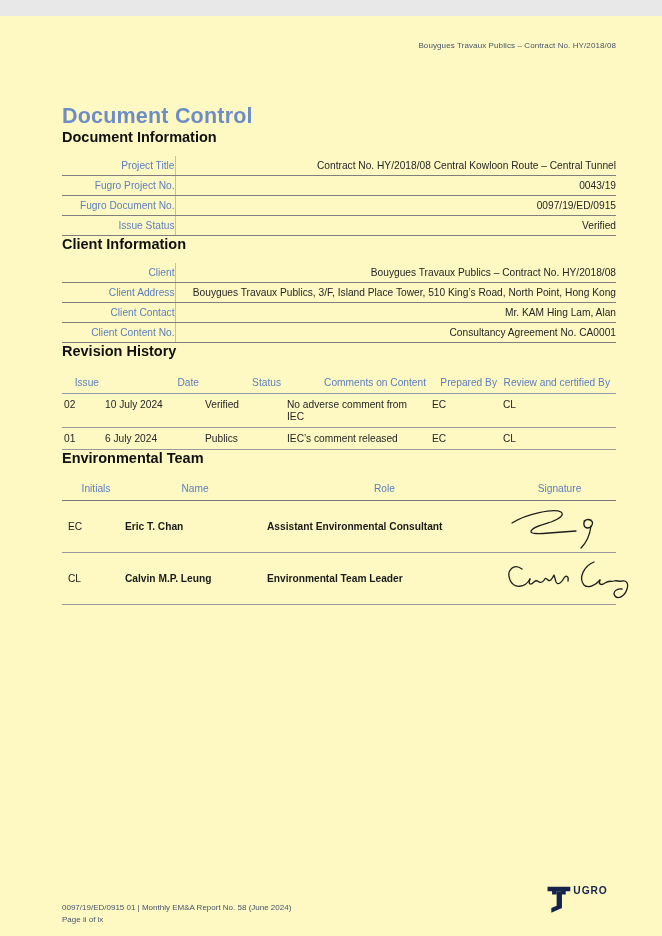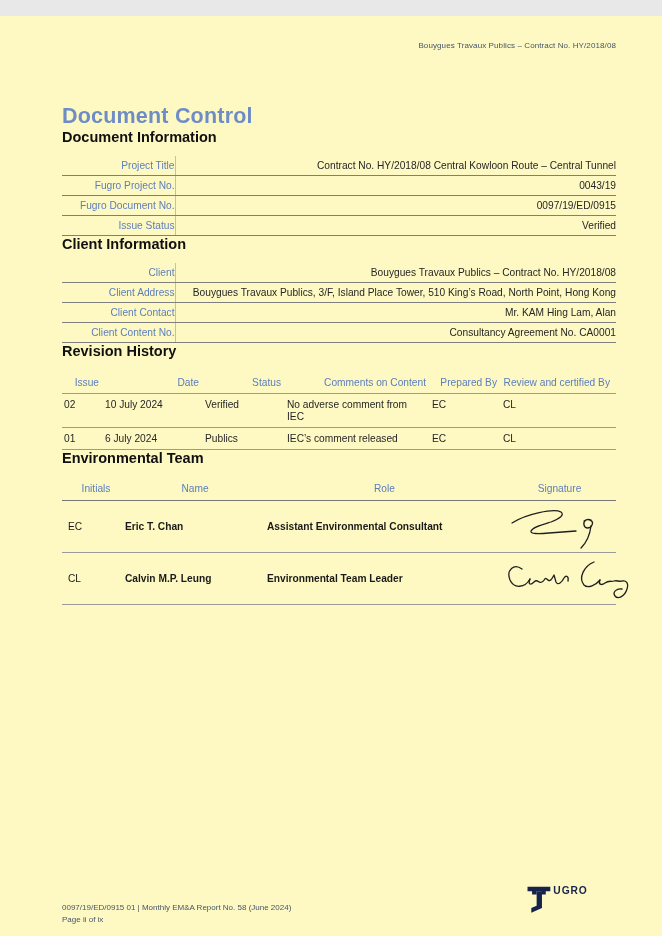--- a/index.html
+++ b/index.html
@@ -48,21 +48,21 @@
   .env th:first-child,.env td:first-child{padding-left:6px;}
   .env td{
     border-bottom:1px solid #9A9A9A;height:49px;vertical-align:middle;color:#1a1a1a;
   }
   .env .b{font-weight:bold;}
   .sig{display:block;}
   .sig path{fill:none;stroke:#1f1f1f;stroke-width:1.3;stroke-linecap:round;stroke-linejoin:round;}
   .footer{
     position:absolute;left:62px;bottom:26px;font-size:8px;color:#44546A;line-height:1.5;
   }
-  .logo{position:absolute;right:60px;bottom:26px;text-align:center;}
+  .logo{position:absolute;right:40px;bottom:26px;text-align:center;}
 </style>
 </head>
 <body>
 
 <div class="page">
 
   <div class="doc-header">Bouygues Travaux Publics – Contract No. HY/2018/08</div>
 
   <div class="content">
 

